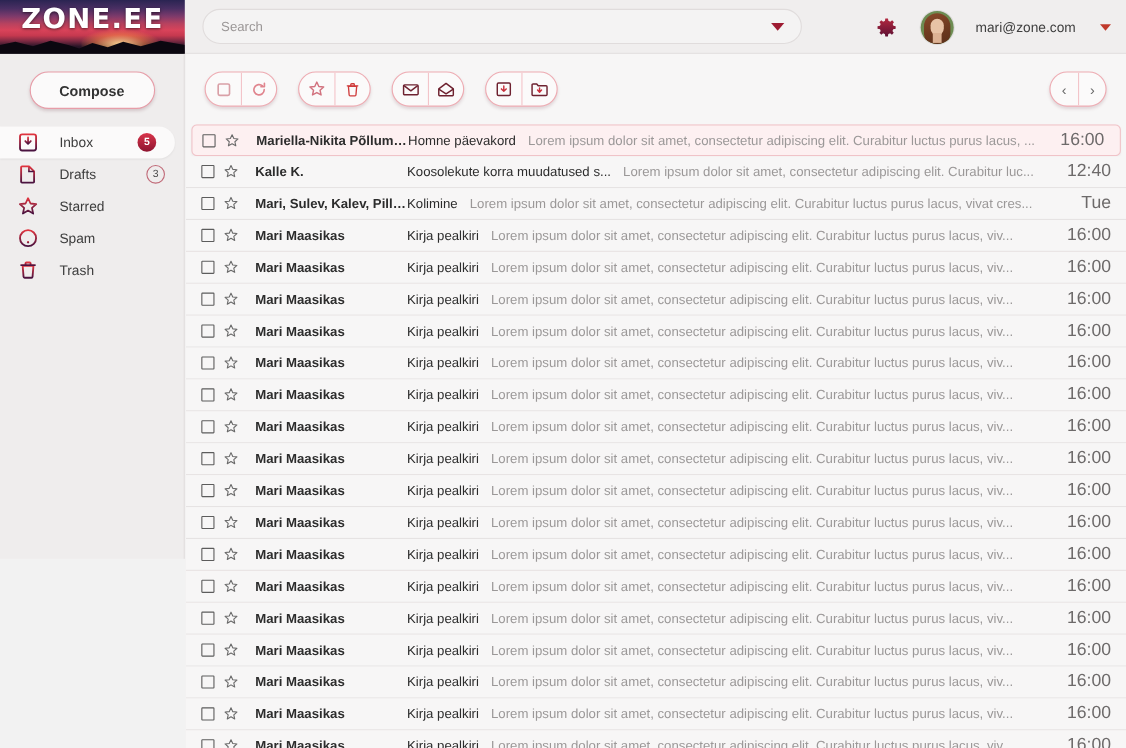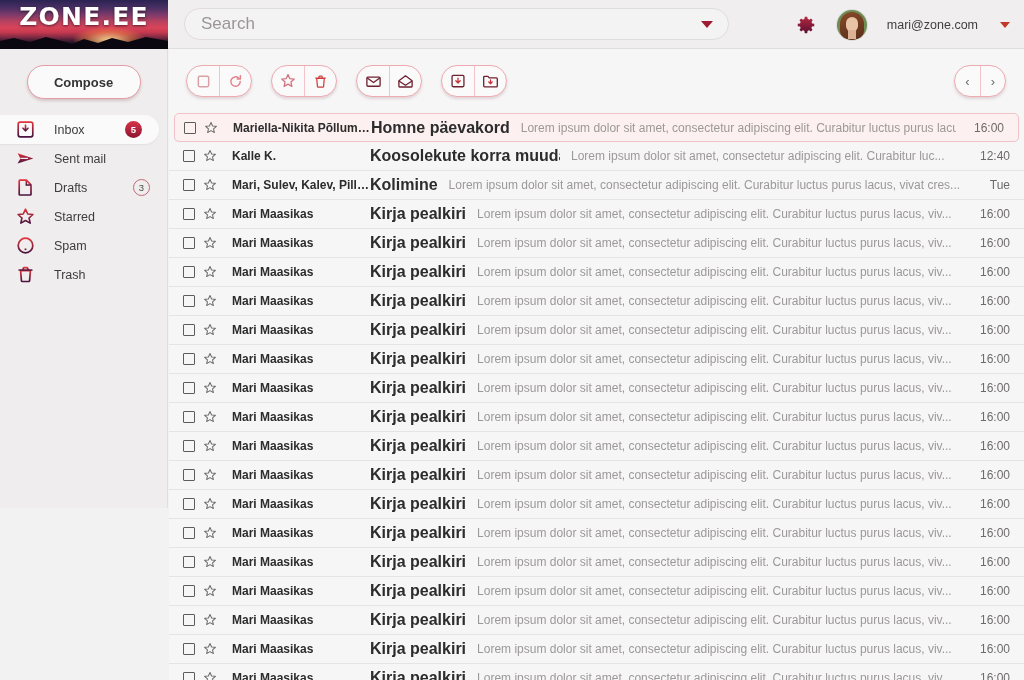--- a/index.html
+++ b/index.html
@@ -54,21 +54,21 @@
   .search-box {
     width: 100%; height: 100%;
     background: #f4f3f3;
     border: 1px solid #e0dcdc;
     border-radius: 16px;
     display: flex; align-items: center;
     padding: 0 34px 0 16px;
   }
   .search-input {
     border: none; outline: none; background: transparent;
-    width: 100%; font-size: 17px; color: #0c4a6e;
+    width: 100%; font-size: 12px; color: #0c4a6e;
     font-family: "Liberation Sans", sans-serif;
   }
   .search-input::placeholder { color: #9a9696; }
   .search-caret {
     position: absolute; right: 16px; top: 13px;
     width: 0; height: 0;
     border-left: 6px solid transparent;
     border-right: 6px solid transparent;
     border-top: 7px solid #9e1b32;
   }
@@ -235,32 +235,32 @@
     background: transparent;
   }
   .row-star { margin-left: 8px; width: 14px; height: 14px; flex: 0 0 14px; display:block; }
   .sender {
     margin-left: 15px;
     width: 138px; flex: 0 0 138px;
     font-size: 12px; font-weight: bold; color: #2c2c2c;
     white-space: nowrap; overflow: hidden; text-overflow: ellipsis;
   }
   .subject {
-    font-size: 16px; font-weight: bold; color: #2c2c2c;
+    font-size: 12px; font-weight: normal; color: #2c2c2c;
     white-space: nowrap; overflow: hidden;
     flex: 0 0 auto; max-width: 190px;
   }
   .preview {
     margin-left: 11px;
     font-size: 12px; color: #9b9898;
     white-space: nowrap; overflow: hidden;
     flex: 1 1 auto;
   }
   .time {
-    font-size: 12px; color: #6d6a6a;
+    font-size: 16px; color: #6d6a6a;
     width: 62px; flex: 0 0 62px;
     text-align: right;
     padding-right: 14px;
   }
 </style>
 </head>
 <body>
 
 <div class="header">
 
@@ -316,33 +316,20 @@
           <rect x="2.2" y="2.2" width="14.6" height="14.6" rx="2" fill="none" stroke="url(#ng0)" stroke-width="1.7"></rect>
           <path d="M9.5 5v5.3M7 8.2l2.5 2.6 2.5-2.6" fill="none" stroke="url(#ng0)" stroke-width="1.6" stroke-linecap="round" stroke-linejoin="round"></path>
           <path d="M2.6 12.6h13.8" stroke="url(#ng0)" stroke-width="1.5"></path>
         </svg>
         <span class="nav-label">Inbox</span>
         <span class="badge-filled">5</span>
       </div>
       <div class="nav-item">
         <svg class="nav-icon" viewBox="0 0 19 19">
           <defs>
-            <linearGradient id="ng1" x1="0" y1="0" x2="0" y2="1">
-              <stop offset="0%" stop-color="#e0343f"></stop>
-              <stop offset="100%" stop-color="#4a1340"></stop>
-            </linearGradient>
-          </defs>
-          <path d="M1.6 4.2L17.4 9.4 1.6 14.6 4.4 9.4z" fill="url(#ng1)"></path>
-          <path d="M4.4 9.4h7.6" stroke="#efeded" stroke-width="1.2"></path>
-        </svg>
-        <span class="nav-label">Sent mail</span>
-      </div>
-      <div class="nav-item">
-        <svg class="nav-icon" viewBox="0 0 19 19">
-          <defs>
             <linearGradient id="ng2" x1="0" y1="0" x2="0" y2="1">
               <stop offset="0%" stop-color="#e0343f"></stop>
               <stop offset="100%" stop-color="#4a1340"></stop>
             </linearGradient>
           </defs>
           <path d="M4 2.2h6.4L15 6.8v9.4a.8.8 0 01-.8.8H4a.8.8 0 01-.8-.8V3a.8.8 0 01.8-.8z" fill="none" stroke="url(#ng2)" stroke-width="1.7" stroke-linejoin="round"></path>
           <path d="M10.3 2.4v4.5H14.8" fill="none" stroke="url(#ng2)" stroke-width="1.5"></path>
         </svg>
         <span class="nav-label">Drafts</span>
         <span class="badge-outline">3</span>

